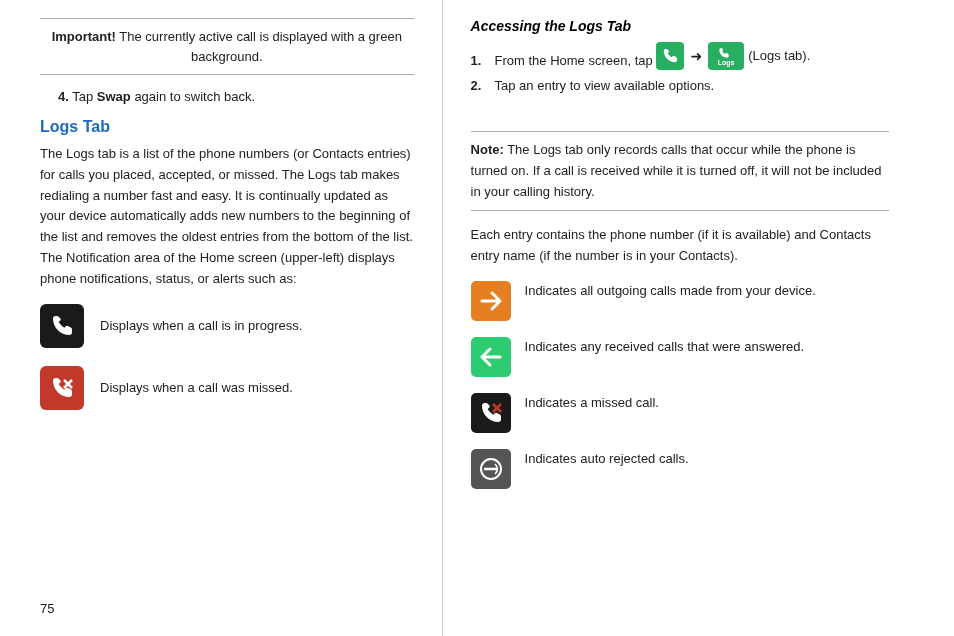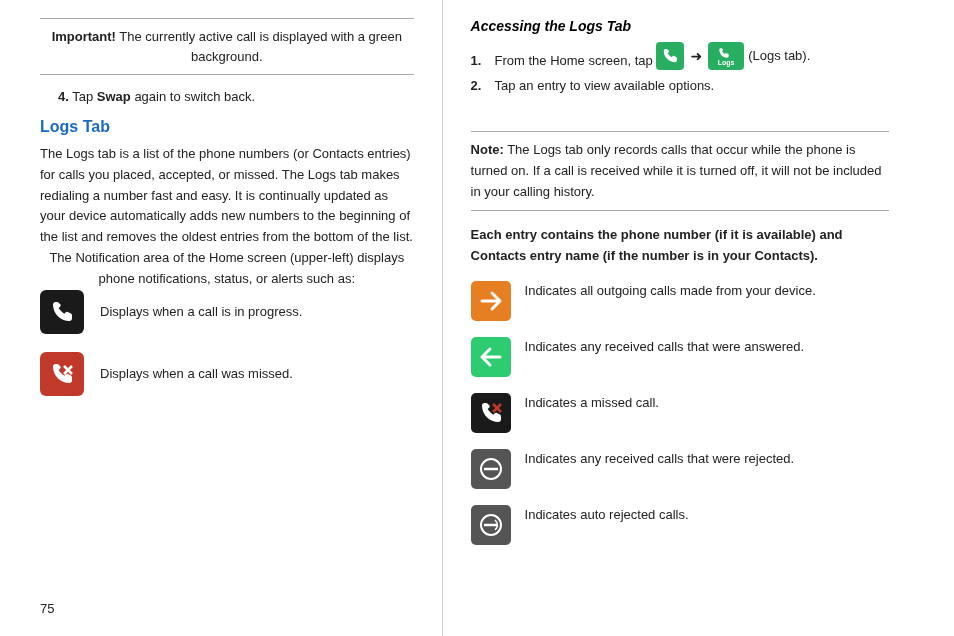--- a/index.html
+++ b/index.html
@@ -52,21 +52,21 @@
       font-weight: bold;
       margin-bottom: 8px;
     }
     .logs-tab-desc {
       font-size: 13px;
       line-height: 1.6;
     }
     .notification-desc {
       font-size: 13px;
       line-height: 1.6;
-      text-align: center;
+      margin-bottom: 14px;
     }
     .icon-row {
       display: flex;
       align-items: center;
       margin-bottom: 18px;
     }
     .icon-box {
       width: 44px;
       height: 44px;
       border-radius: 6px;
@@ -149,21 +149,20 @@
       line-height: 1.6;
       margin-top: 36px;
     }
     .note-label {
       font-weight: bold;
     }
     .entry-desc {
       font-size: 13px;
       line-height: 1.6;
       margin-bottom: 14px;
-      font-weight: bold;
     }
     .right-icon-row {
       display: flex;
       align-items: flex-start;
       margin-bottom: 16px;
     }
     .right-icon-box {
       width: 40px;
       height: 40px;
       border-radius: 5px;
@@ -309,29 +308,20 @@
         <div class="right-icon-box dark-miss">
           <svg width="26" height="26" viewBox="0 0 26 26" fill="none">
             <path d="M6.5 3C5.1 3 4 4.1 4 5.5c0 9.1 7.4 16.5 16.5 16.5 1.4 0 2.5-1.1 2.5-2.5v-3.2c0-.8-.4-1.5-1.1-1.9l-3.1-1.5c-.7-.4-1.6-.2-2.1.4l-1.2 1.5c-1.9-1.1-4.8-4-5.9-5.9l1.5-1.2c.6-.5.8-1.4.4-2.1L9.9 4.1C9.5 3.4 8.8 3 8 3H6.5z" fill="white"></path>
             <line x1="15" y1="4" x2="23" y2="12" stroke="#c0392b" stroke-width="2.5"></line>
             <line x1="23" y1="4" x2="15" y2="12" stroke="#c0392b" stroke-width="2.5"></line>
           </svg>
         </div>
         <div class="right-icon-label">Indicates a missed call.</div>
       </div>
 
-      <div class="right-icon-row">
-        <div class="right-icon-box gray-rej">
-          <svg width="26" height="26" viewBox="0 0 26 26" fill="none">
-            <circle cx="13" cy="13" r="10" stroke="white" stroke-width="2" fill="none"></circle>
-            <line x1="6" y1="13" x2="20" y2="13" stroke="white" stroke-width="2.5"></line>
-          </svg>
-        </div>
-        <div class="right-icon-label">Indicates any received calls that were rejected.</div>
-      </div>
 
       <div class="right-icon-row">
         <div class="right-icon-box gray-auto">
           <svg width="26" height="26" viewBox="0 0 26 26" fill="none">
             <circle cx="13" cy="13" r="10" stroke="white" stroke-width="2" fill="none"></circle>
             <line x1="6" y1="13" x2="20" y2="13" stroke="white" stroke-width="2.5"></line>
             <path d="M17 8 Q22 13 17 18" stroke="white" stroke-width="1.5" fill="none"></path>
           </svg>
         </div>
         <div class="right-icon-label">Indicates auto rejected calls.</div>

